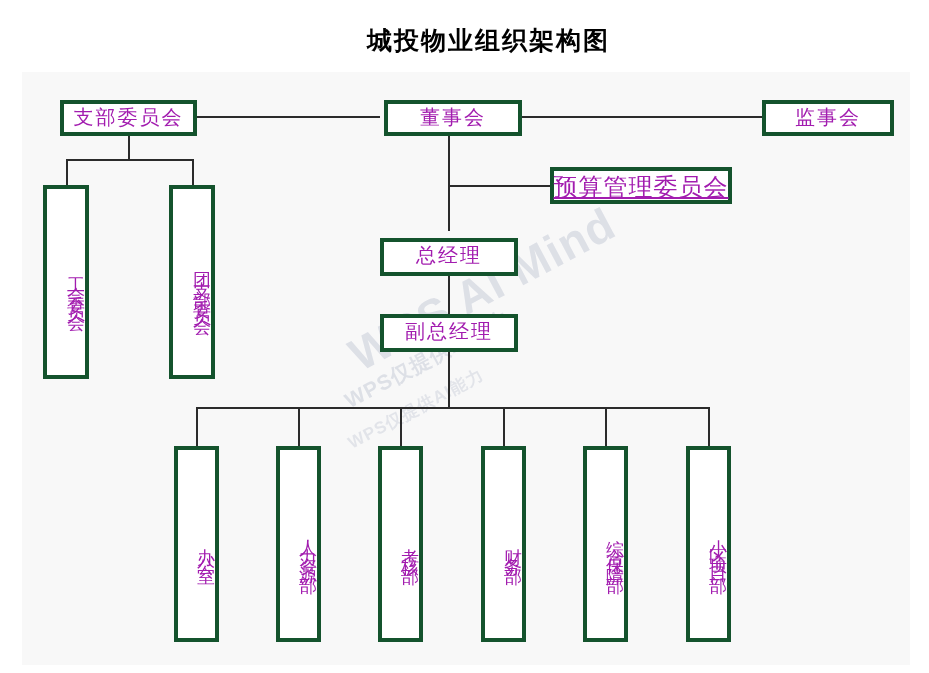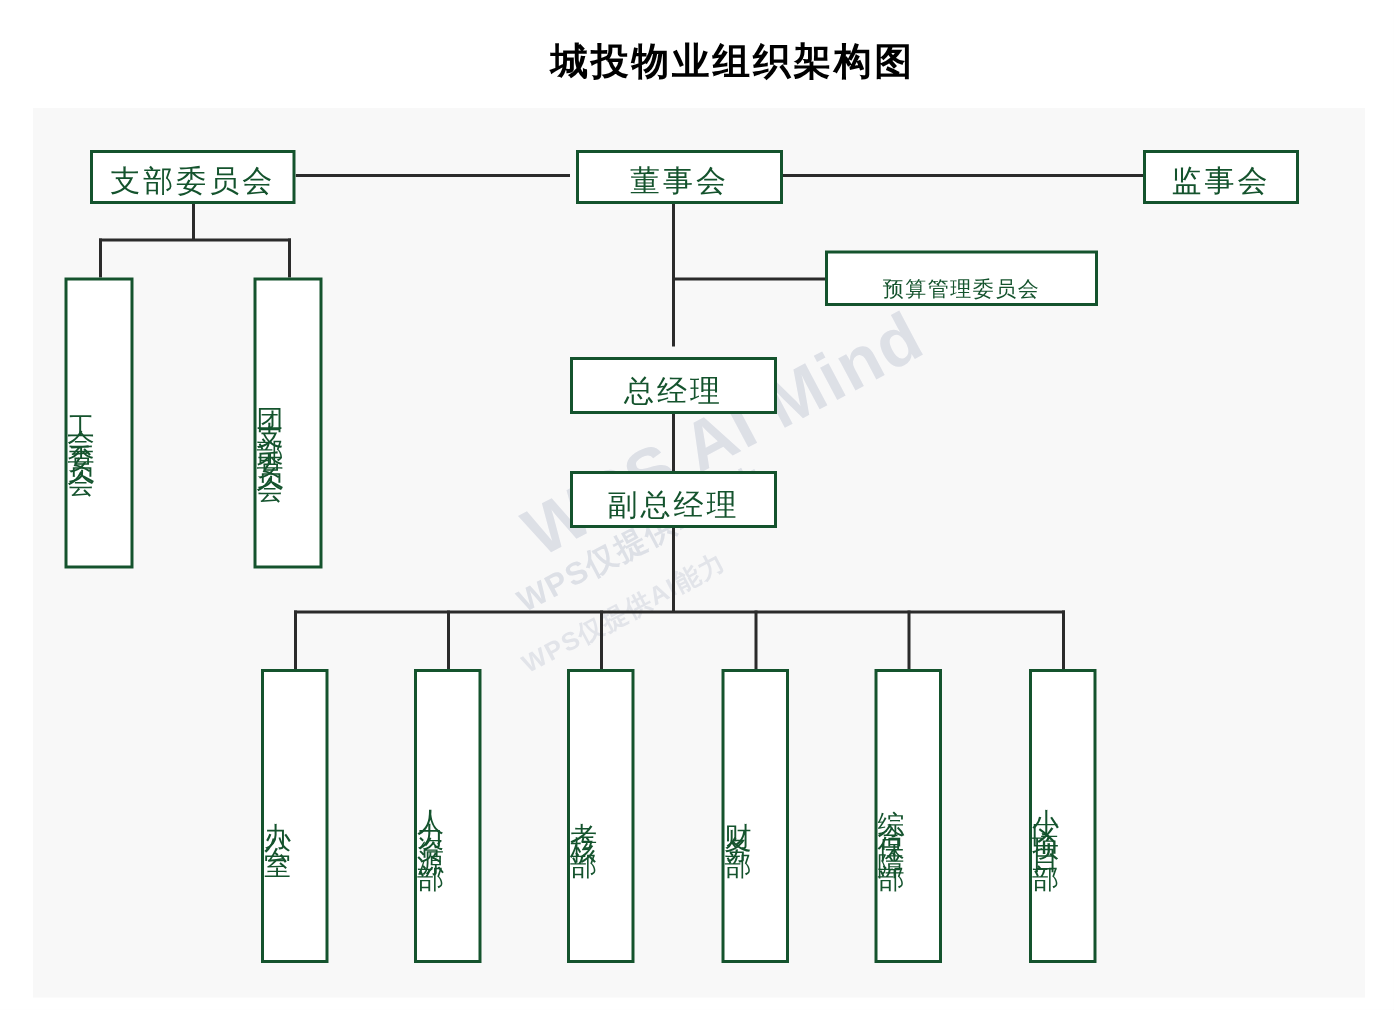--- a/index.html
+++ b/index.html
@@ -89,26 +89,26 @@
     position: absolute;
     background: #2b2b2b;
   }
   .line.h { height: 2px; }
   .line.v { width: 2px; }
 
   
   .node {
     position: absolute;
     box-sizing: border-box;
-    border: 2px solid #14532d;
+    border: 4px solid #14532d;
     background: #ffffff;
     display: flex;
-    align-items: flex-end;
+    align-items: flex-start;
     justify-content: center;
-    color: #14532d;
+    color: #a21caf;
     font-family: "Liberation Serif", "DejaVu Serif", serif;
   }
   .node.horiz {
     font-size: 20px;
     letter-spacing: 2px;
     white-space: nowrap;
   }
   
   .node.vert {
     font-size: 18px;
@@ -165,33 +165,33 @@
     <div class="line v" style="left:686px; top:335px; height:40px;"></div>
 
     <div class="node horiz" style="left:38px; top:28px; width:137px; height:36px;">
       <span>支部委员会</span>
     </div>
 
     <div class="node horiz" style="left:362px; top:28px; width:138px; height:36px;">
       <span>董事会</span>
     </div>
 
-    <div class="node horiz" style="left:740px; top:28px; width:104px; height:36px;">
+    <div class="node horiz" style="left:740px; top:28px; width:132px; height:36px;">
       <span>监事会</span>
     </div>
 
     <div class="node vert" style="left:21px; top:113px; width:46px; height:194px;">
       <span class="vtext">工会委员会</span>
     </div>
 
     <div class="node vert" style="left:147px; top:113px; width:46px; height:194px;">
       <span class="vtext">团支部委员会</span>
     </div>
 
-    <div class="node horiz" style="left:528px; top:95px; width:182px; height:37px; font-size:14px; letter-spacing:1px;">
+    <div class="node horiz" style="left:528px; top:95px; width:182px; height:37px; font-size:24px; letter-spacing:1px;text-decoration:underline;">
       <span>预算管理委员会</span>
     </div>
 
     <div class="node horiz" style="left:358px; top:166px; width:138px; height:38px;">
       <span>总经理</span>
     </div>
 
     <div class="node horiz" style="left:358px; top:242px; width:138px; height:38px;">
       <span>副总经理</span>
     </div>

